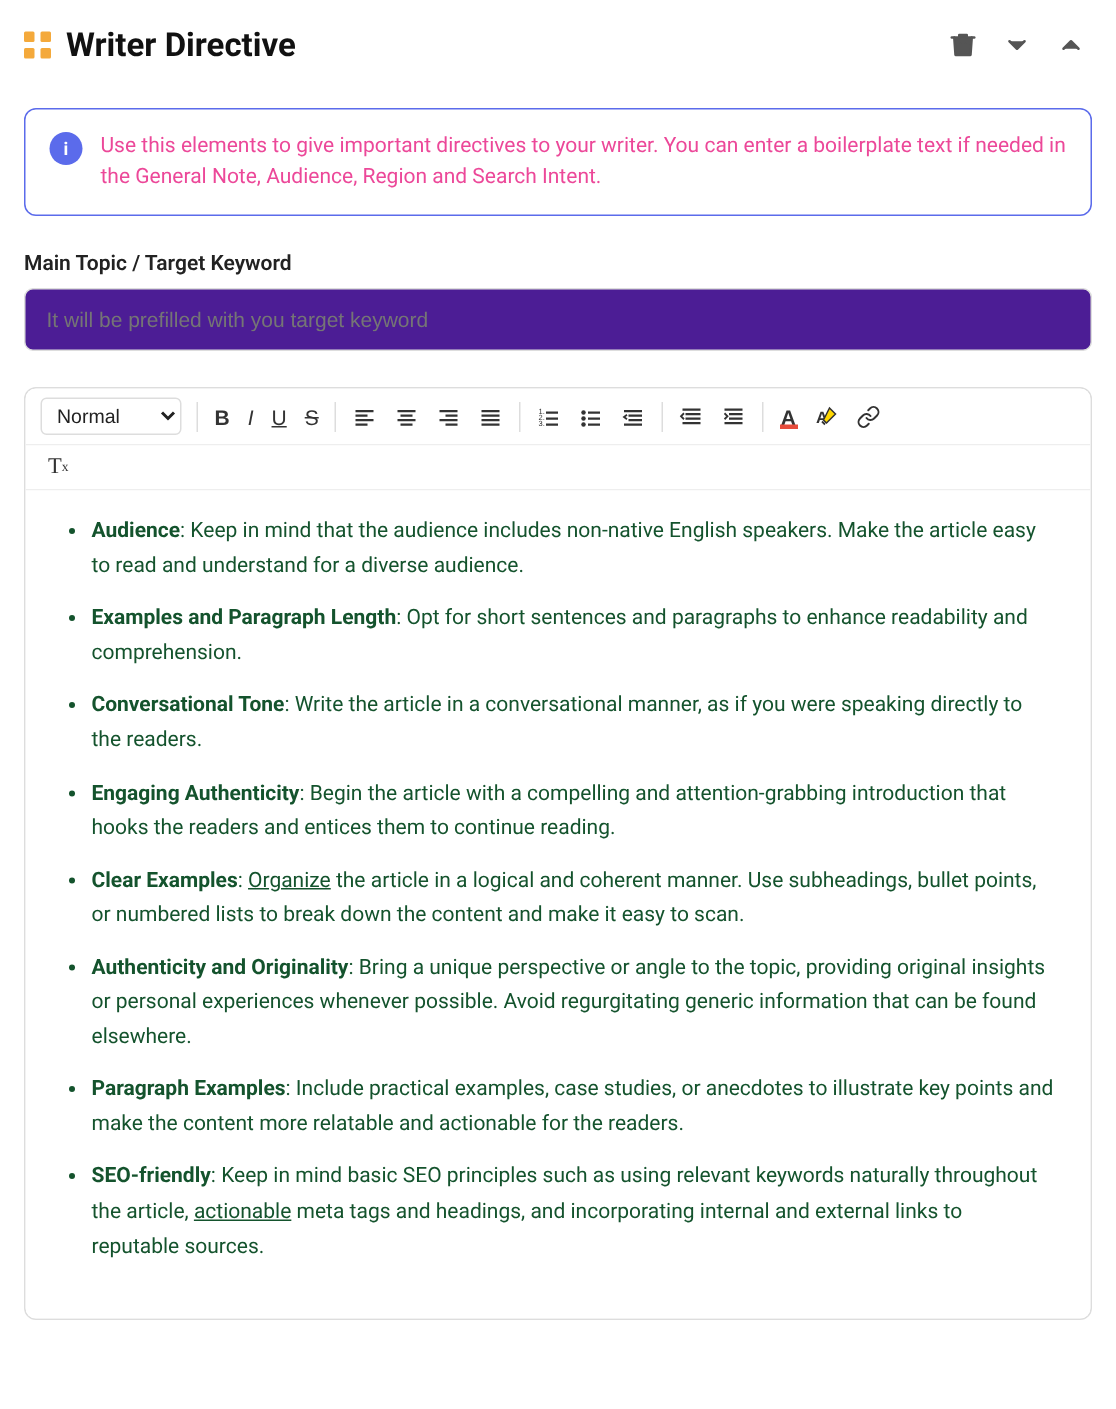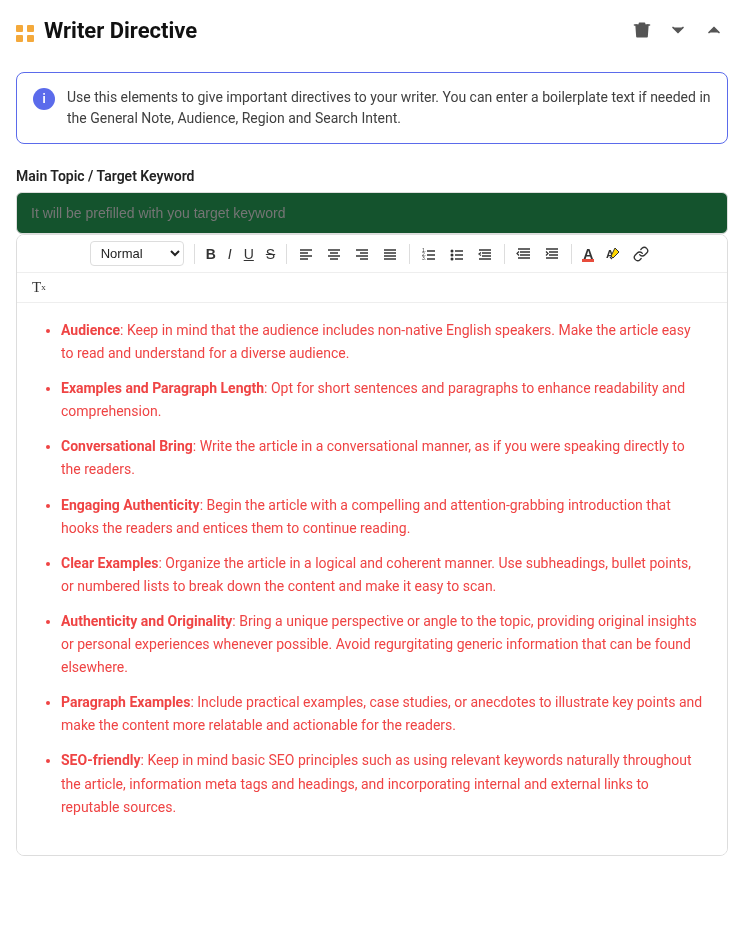--- a/index.html
+++ b/index.html
@@ -17,21 +17,21 @@
     
     .header {
       display: flex;
       align-items: center;
       justify-content: space-between;
       margin-bottom: 20px;
       padding-bottom: 8px;
     }
     .header-left {
       display: flex;
-      align-items: flex-end;
+      align-items: center;
       gap: 10px;
     }
     .grid-icon {
       display: grid;
       grid-template-columns: 1fr 1fr;
       gap: 3px;
       width: 18px;
       height: 18px;
       cursor: pointer;
     }
@@ -86,21 +86,21 @@
       display: flex;
       align-items: center;
       justify-content: center;
       color: #fff;
       font-weight: 700;
       font-size: 12px;
       flex-shrink: 0;
       margin-top: 1px;
     }
     .info-text {
-      color: #404040;
+      color: #ec4899;
       font-size: 14px;
       line-height: 1.5;
     }
 
     
     .section-label {
       font-size: 14px;
       font-weight: 600;
       color: #222;
       margin-bottom: 8px;
@@ -112,21 +112,22 @@
 
     
     .keyword-input {
       width: 100%;
       border: 1.5px solid #ddd;
       border-radius: 6px;
       padding: 12px 14px;
       font-size: 14px;
       color: #aaa;
       outline: none;
-      background: #14532d;
+      margin-bottom: 24px;
+      background: #4c1d95;
     }
 
     
     .general-note-section {
       margin-bottom: 8px;
     }
     .help-icon {
       display: inline-flex;
       align-items: center;
       justify-content: center;
@@ -148,21 +149,20 @@
 
     
     .toolbar {
       display: flex;
       align-items: center;
       flex-wrap: wrap;
       padding: 6px 10px;
       border-bottom: 1px solid #eee;
       gap: 2px;
       background: #fff;
-      justify-content: center;
     }
     .toolbar-select {
       border: 1px solid #ddd;
       border-radius: 4px;
       padding: 3px 6px;
       font-size: 13px;
       background: #fff;
       cursor: pointer;
       color: #222;
       margin-right: 4px;
@@ -197,34 +197,35 @@
       padding: 4px 10px;
       border-bottom: 1px solid #eee;
       background: #fff;
     }
 
     
     .editor-content {
       padding: 16px 24px 24px 24px;
       font-size: 14px;
       line-height: 1.65;
-      color: #ef4444;
+      color: #14532d;
       background: #fff;
     }
     .editor-content ul {
       list-style: disc;
       padding-left: 20px;
     }
     .editor-content ul li {
       margin-bottom: 12px;
     }
     .editor-content strong {
       font-weight: 700;
     }
     .editor-content .underline-text {
+      text-decoration: underline;
     }
 
     
     .icon-svg {
       width: 16px;
       height: 16px;
       fill: none;
       stroke: currentColor;
       stroke-width: 1.8;
       vertical-align: middle;
@@ -405,25 +406,25 @@
       <div class="toolbar-row2">
         <button class="toolbar-btn" title="Clear Formatting" style="font-size:15px;font-family:serif;">
           T<sub style="font-size:9px;">x</sub>
         </button>
       </div>
 
       <div class="editor-content" contenteditable="true" style="">
         <ul>
           <li><strong>Audience</strong>: Keep in mind that the audience includes non-native English speakers. Make the article easy to read and understand for a diverse audience.</li>
           <li><strong>Examples and Paragraph Length</strong>: Opt for short sentences and paragraphs to enhance readability and comprehension.</li>
-          <li><strong>Conversational Bring</strong>: Write the article in a conversational manner, as if you were speaking directly to the readers.</li>
+          <li><strong>Conversational Tone</strong>: Write the article in a conversational manner, as if you were speaking directly to the readers.</li>
           <li><strong>Engaging Authenticity</strong>: Begin the article with a compelling and attention-grabbing introduction that hooks the readers and entices them to continue reading.</li>
           <li><strong>Clear Examples</strong>: <span class="underline-text">Organize</span> the article in a logical and coherent manner. Use subheadings, bullet points, or numbered lists to break down the content and make it easy to scan.</li>
           <li><strong>Authenticity and Originality</strong>: Bring a unique perspective or angle to the topic, providing original insights or personal experiences whenever possible. Avoid regurgitating generic information that can be found elsewhere.</li>
           <li><strong>Paragraph Examples</strong>: Include practical examples, case studies, or anecdotes to illustrate key points and make the content more relatable and actionable for the readers.</li>
-          <li><strong>SEO-friendly</strong>: Keep in mind basic SEO principles such as using relevant keywords naturally throughout the article, <span class="underline-text">information</span> meta tags and headings, and incorporating internal and external links to reputable sources.</li>
+          <li><strong>SEO-friendly</strong>: Keep in mind basic SEO principles such as using relevant keywords naturally throughout the article, <span class="underline-text">actionable</span> meta tags and headings, and incorporating internal and external links to reputable sources.</li>
         </ul>
       </div>
 
     </div>
   </div>
 
 </div>
 
 </body></html>

